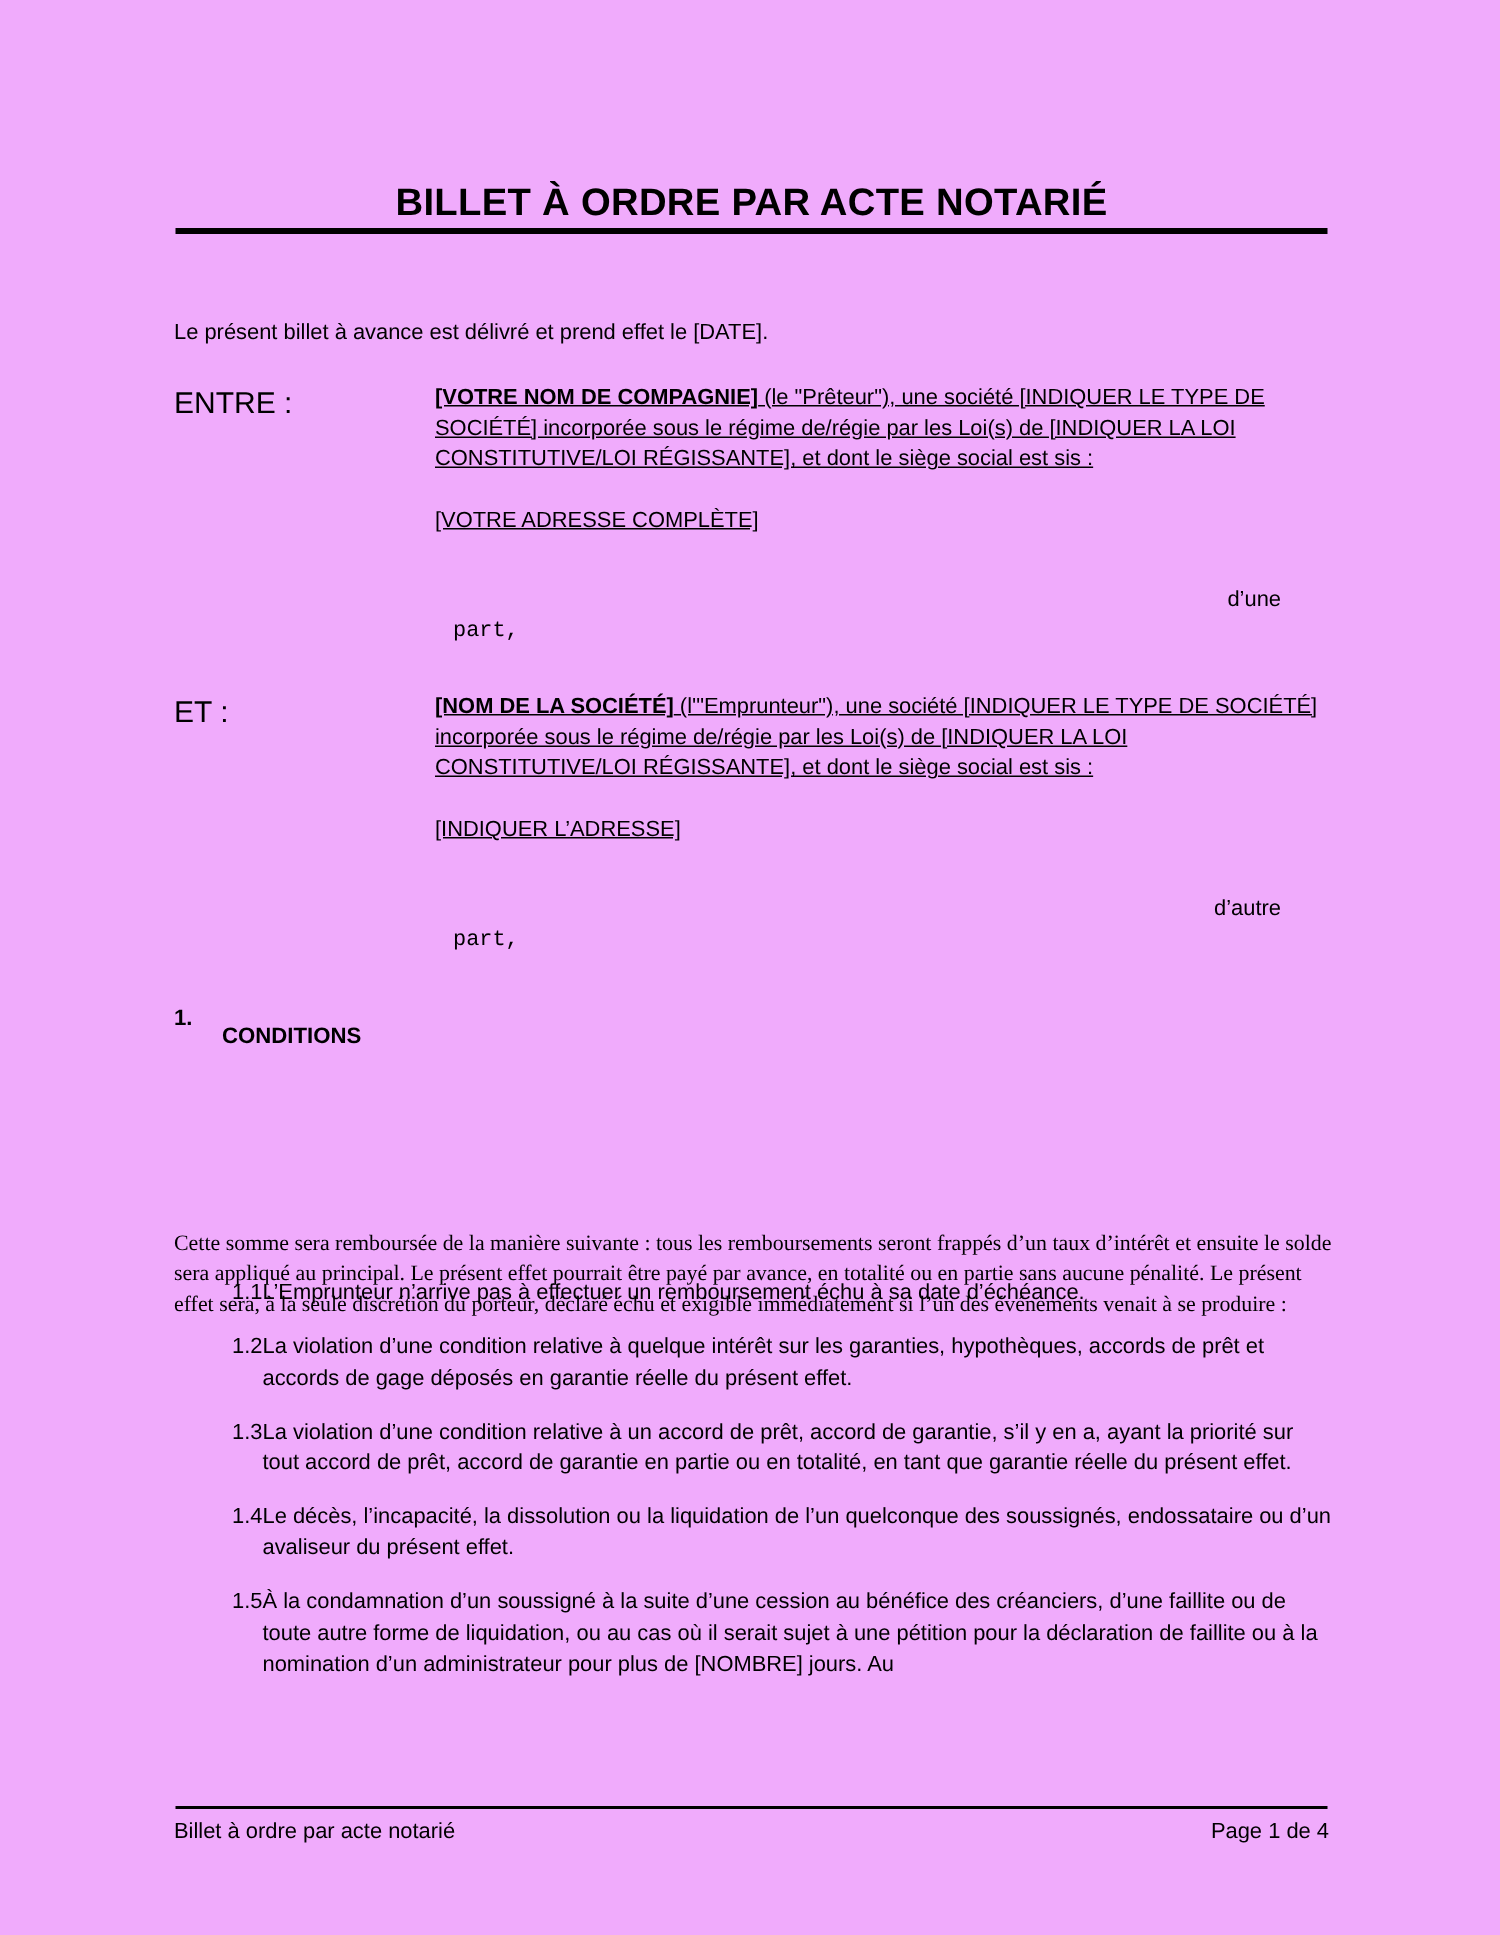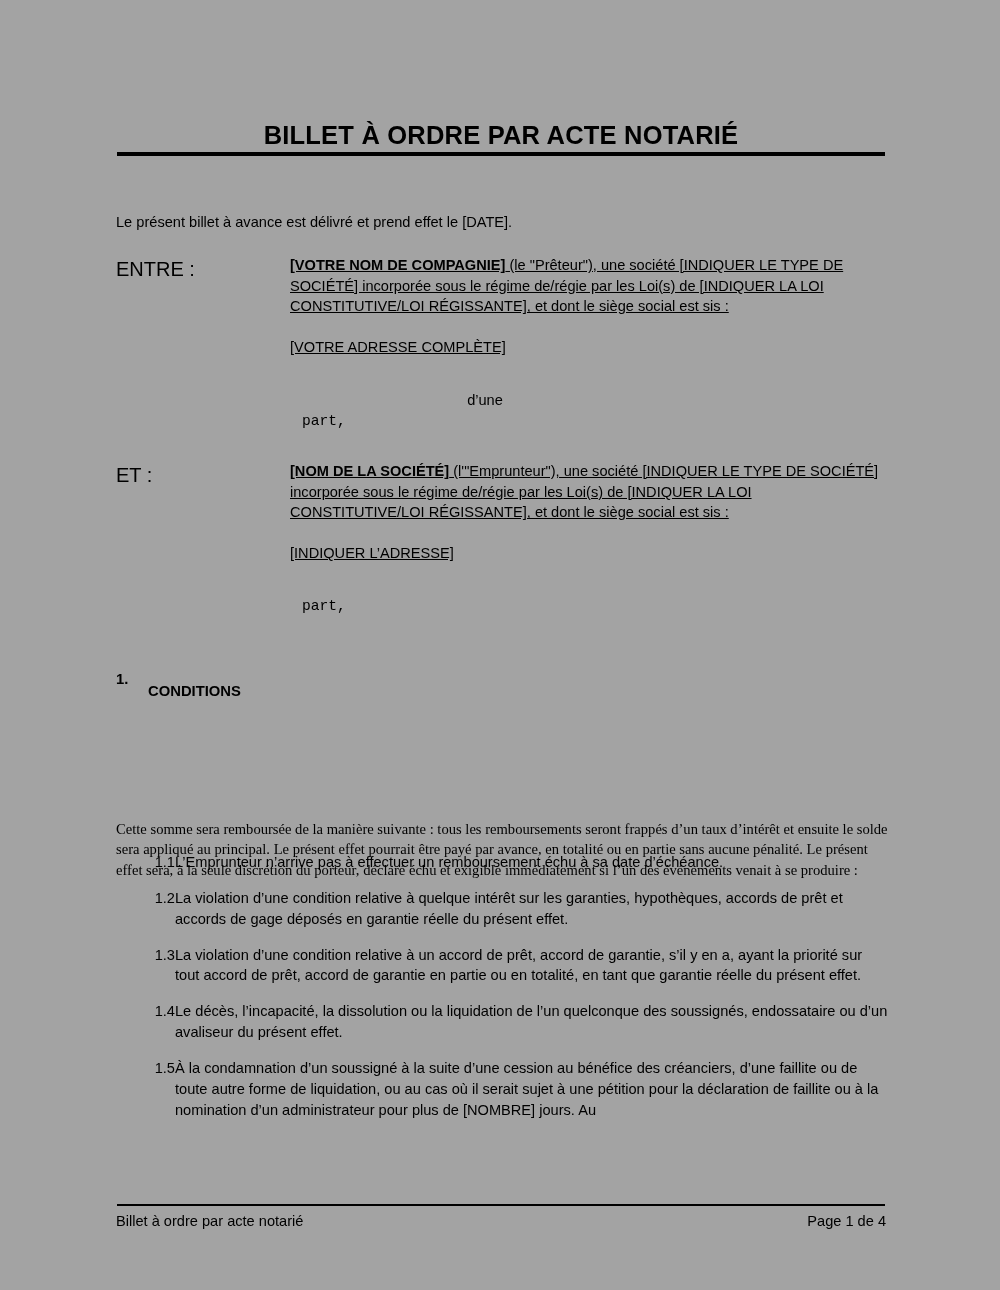--- a/index.html
+++ b/index.html
@@ -11,21 +11,21 @@
   body {
     font-family: "Liberation Sans", sans-serif;
     color: #000000;
     -webkit-font-smoothing: antialiased;
   }
   .page {
     position: relative;
     width: 1000px;
     height: 1290px;
     margin: 0 auto;
-    background: #a3a3a3;
+    background: #f0abfc;
     box-sizing: border-box;
     overflow: hidden;
   }
 
   
   .doc-title {
     position: absolute;
     left: 117px;
     top: 104px;
     width: 768px;
@@ -91,21 +91,21 @@
   .party-closing {
     position: absolute;
     left: 116px;
     width: 772px;
     font-size: 14.6px;
     line-height: 1.42;
   }
   .closing-une   { top: 390px; }
   .closing-autre { top: 596px; }
   .closing-top {
-    text-align: center;
+    text-align: right;
     padding-right: 34px;
   }
   .closing-bottom {
     padding-left: 186px;
     font-family: Liberation Mono, monospace;
   }
 
   
   .section-heading {
     position: absolute;
@@ -210,20 +210,21 @@
     <div class="party-row">
       <div class="party-label">ET :</div>
       <div class="party-body">
         <span class="lead">[NOM DE LA SOCIÉTÉ]</span><span> (l'"Emprunteur"), une société [INDIQUER LE TYPE DE SOCIÉTÉ] incorporée sous le régime de/régie par les Loi(s) de [INDIQUER LA LOI CONSTITUTIVE/LOI RÉGISSANTE], et dont le siège social est sis :</span>
         <div class="party-address">[INDIQUER L’ADRESSE]</div>
       </div>
     </div>
   </div>
 
   <div class="party-closing closing-autre">
+    <div class="closing-top">d’autre</div>
     <div class="closing-bottom">part,</div>
   </div>
 
   <div class="section-heading">
     <span class="section-num">1.</span>
     <span class="section-title">CONDITIONS</span>
   </div>
 
 
   <p class="para para-2">Cette somme sera remboursée de la manière suivante : tous les remboursements seront frappés d’un taux d’intérêt et ensuite le solde sera appliqué au principal. Le présent effet pourrait être payé par avance, en totalité ou en partie sans aucune pénalité. Le présent effet sera, à la seule discrétion du porteur, déclaré échu et exigible immédiatement si l’un des événements venait à se produire :</p>

